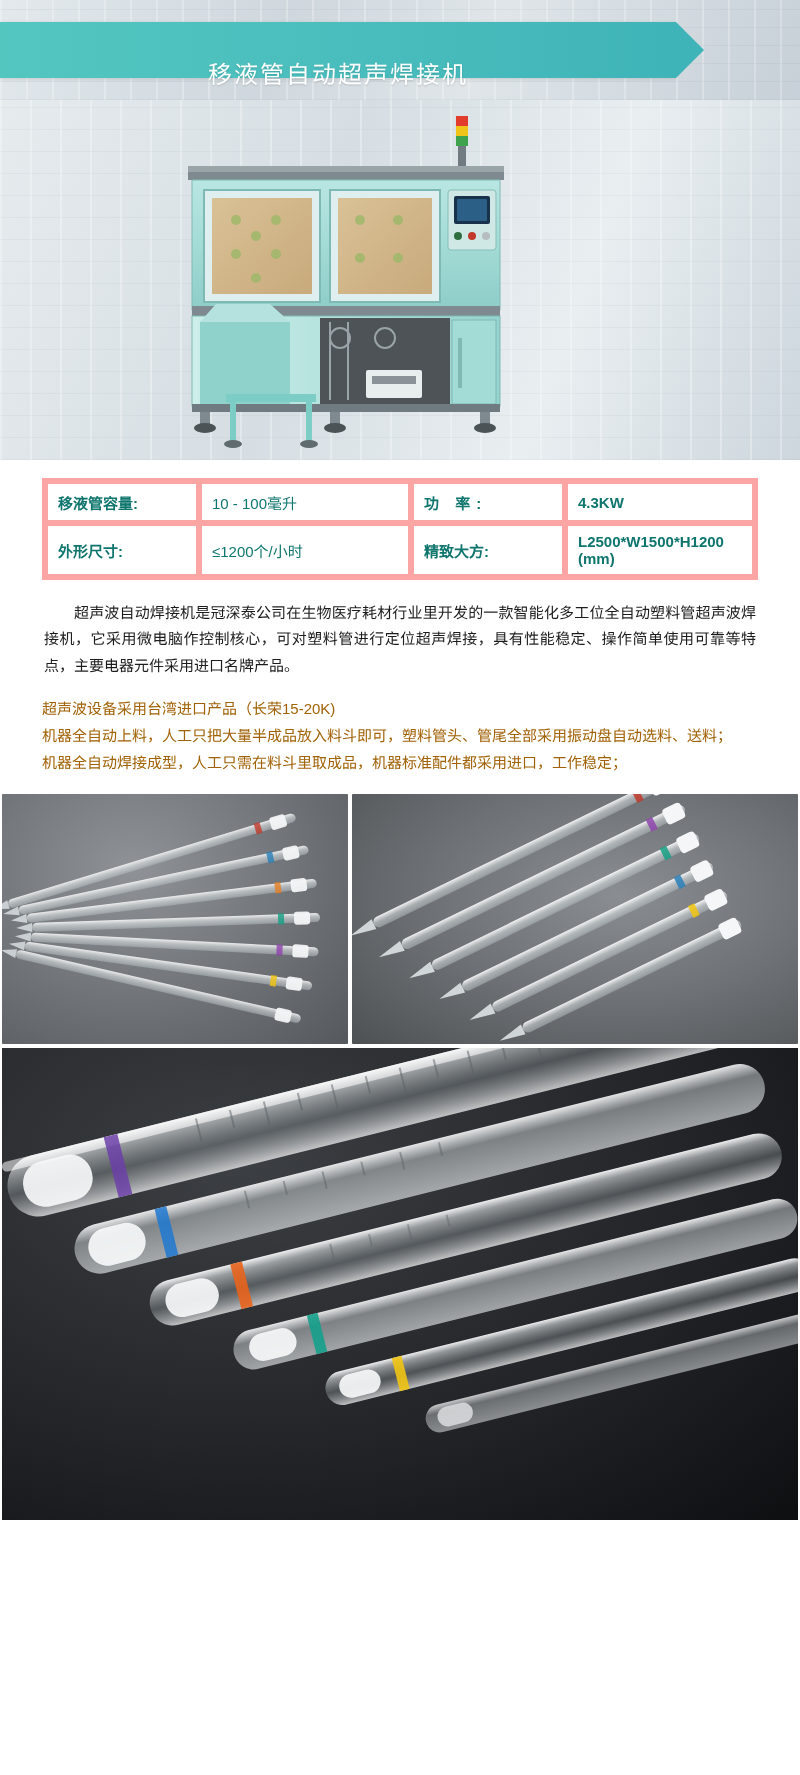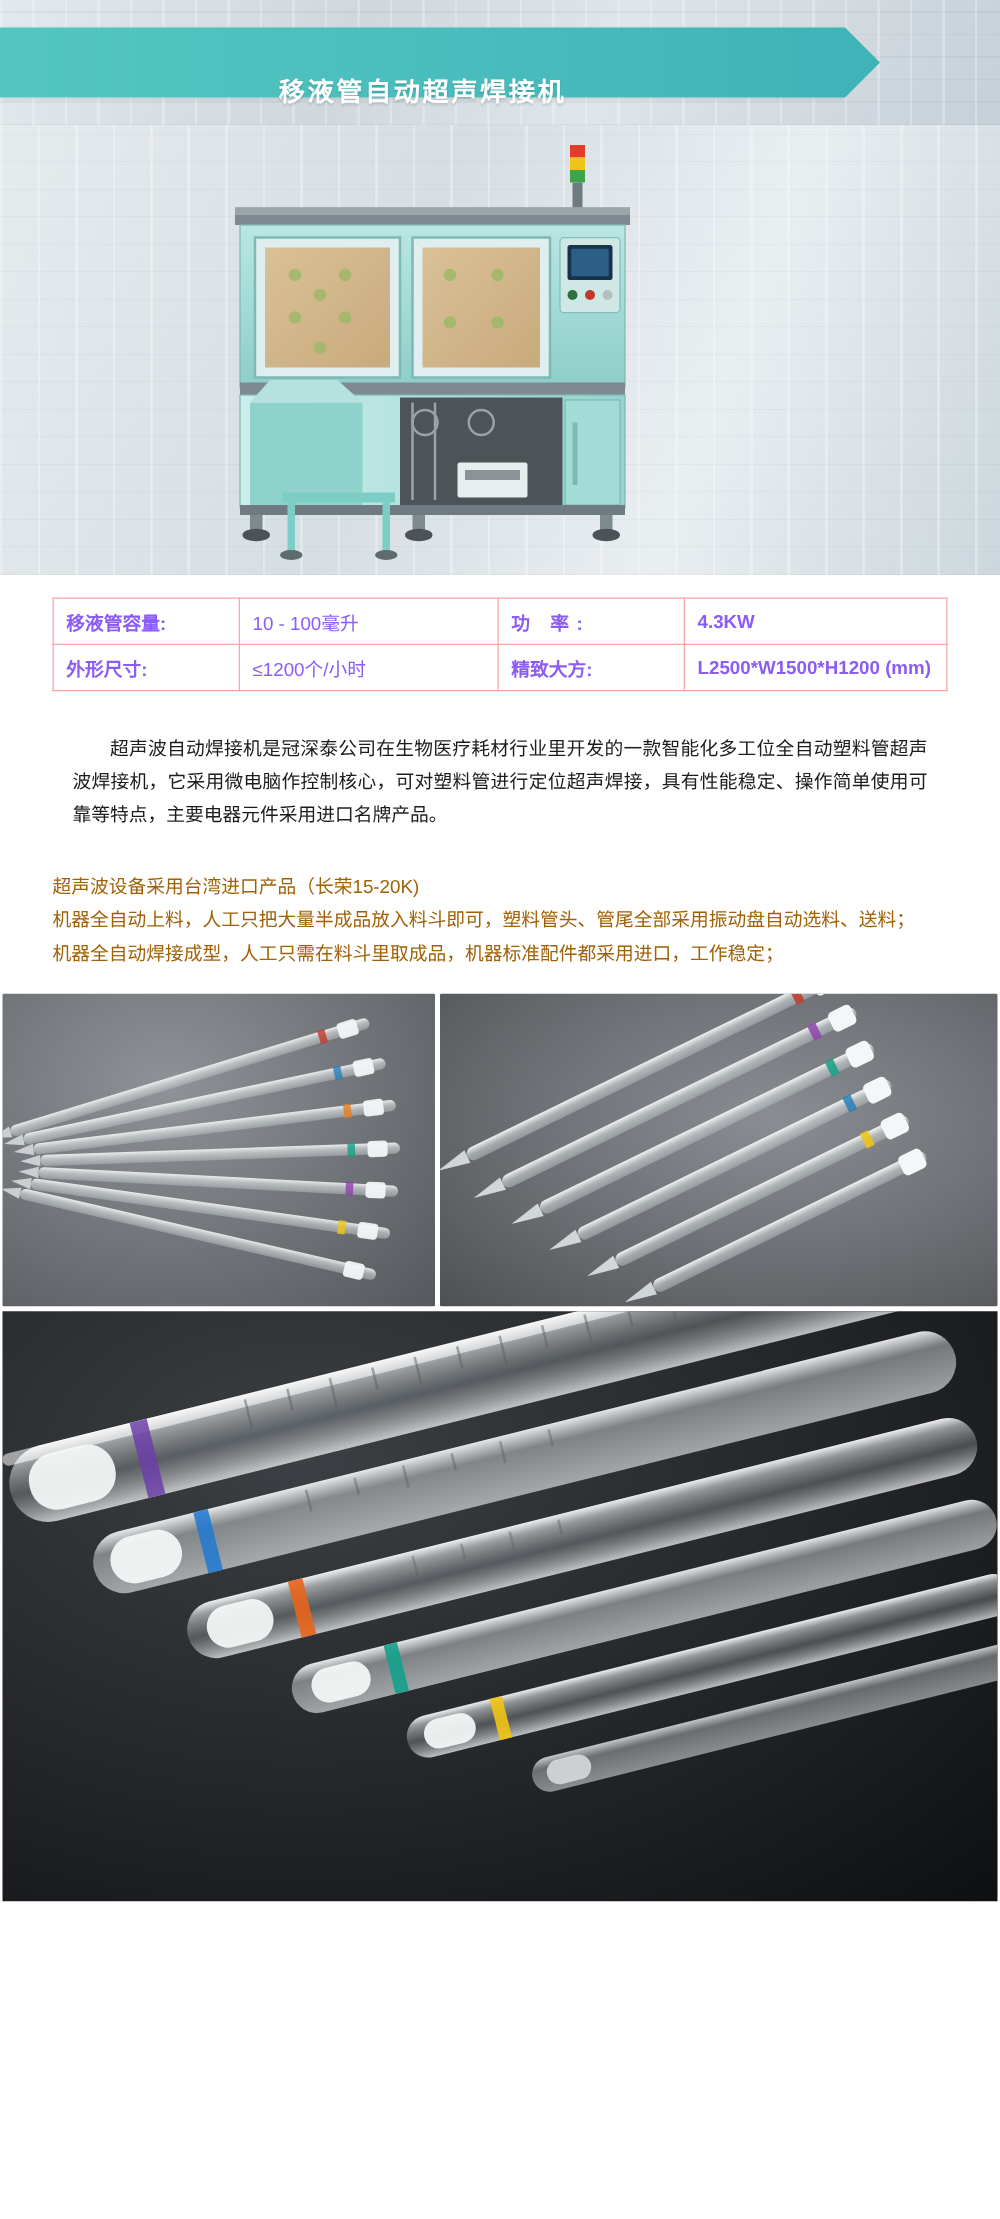--- a/index.html
+++ b/index.html
@@ -56,22 +56,22 @@
     right: -28px;
     top: 0;
     width: 0;
     height: 0;
     border-top: 28px solid transparent;
     border-bottom: 28px solid transparent;
     border-left: 28px solid #3fb4b8;
   }
   .header-title {
     color: #ffffff;
-    font-size: 21px;
-    font-weight: bold;
+    font-size: 24px;
+    font-weight: normal;
     letter-spacing: 2px;
     text-shadow: 0 1px 2px rgba(0,0,0,0.15);
     white-space: nowrap;
     margin-top: 44px;
   }
 
   
   .machine-area {
     position: relative;
     height: 360px;
@@ -98,45 +98,45 @@
   .spec-wrap {
     padding: 18px 42px 0 42px;
   }
   table.spec {
     width: 100%;
     border-collapse: collapse;
     table-layout: fixed;
     font-size: 15px;
   }
   table.spec td {
-    border: 1px solid #fca5a5;
+    border: 6px solid #fca5a5;
     padding: 7px 10px;
     height: 22px;
     vertical-align: middle;
-    color: #8b5cf6;
+    color: #0f766e;
   }
   td.lbl {
     color: #14b1ae;
     font-weight: bold;
     width: 128px;
     white-space: nowrap;
   }
   td.lbl.sp { letter-spacing: 6px; }
   td.val { width: 186px; }
   td.val2 { width: auto; font-weight: bold; }
 
   
   .desc {
     padding: 18px 42px 0 42px;
     font-size: 15px;
     line-height: 1.75;
     color: #1c1c1c;
     text-align: justify;
   }
-  .desc p { margin: 16px; text-indent: 2em; }
+  .desc p { margin: 2px; text-indent: 2em; }
   .features {
     padding: 14px 42px 18px 42px;
     font-size: 15px;
     line-height: 1.8;
     color: #a16207;
   }
   .features p { margin: 0; }
 
   
   .photo-row {

